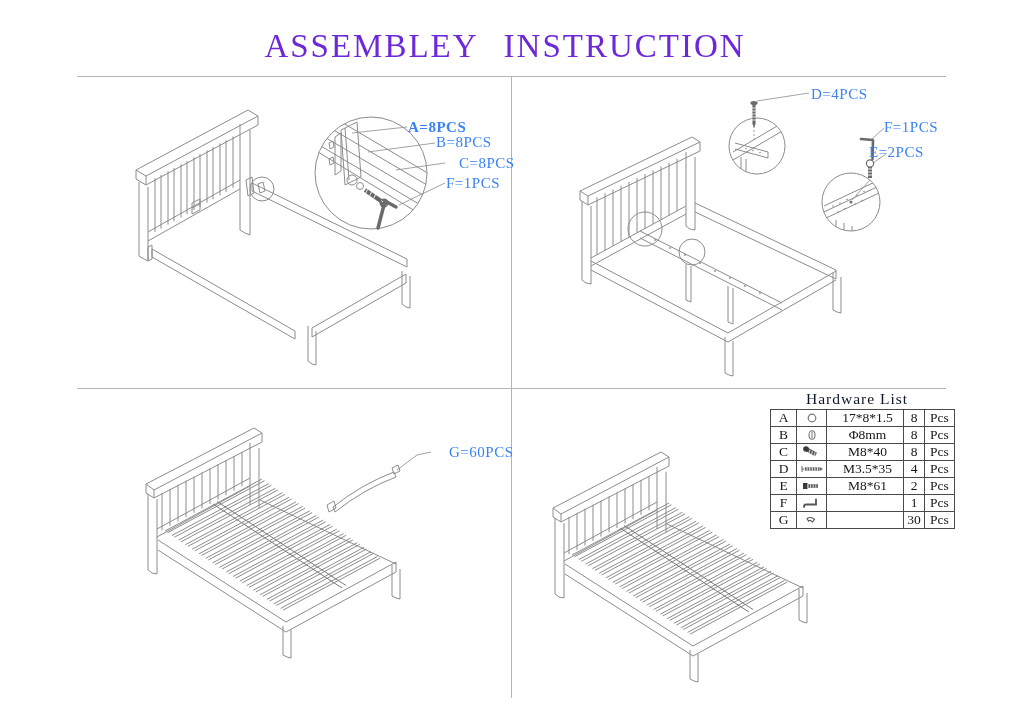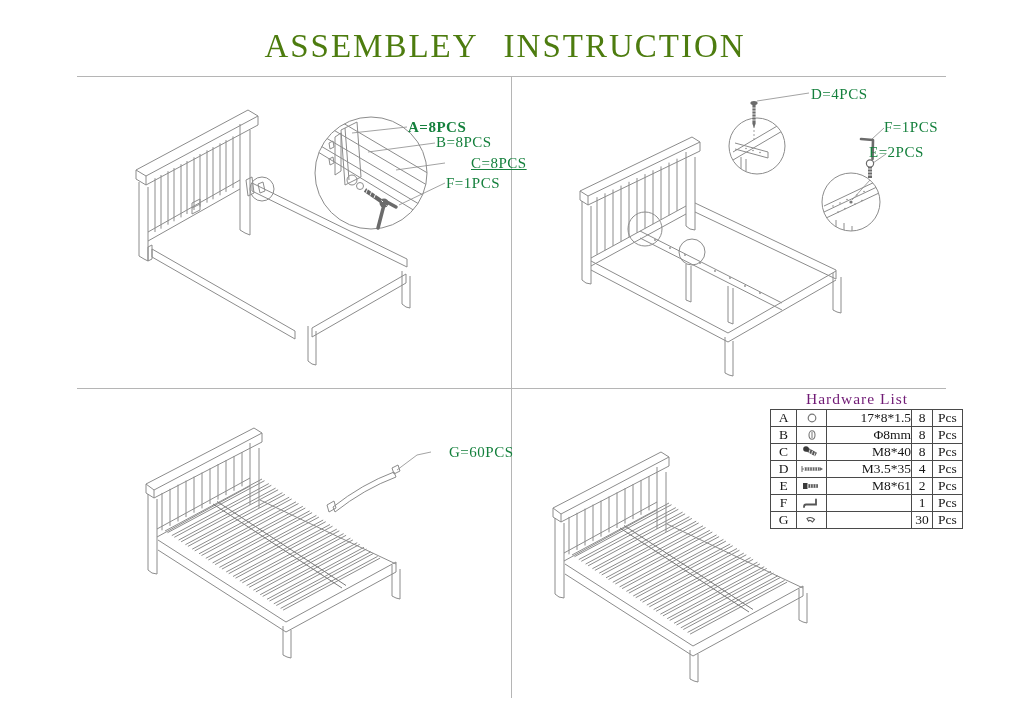--- a/index.html
+++ b/index.html
@@ -2,42 +2,42 @@
 <html><head>
 <meta charset="utf-8">
 <style>
   html,body{margin:0;padding:0;background:#ffffff;}
   .page{
     position:relative;width:1024px;height:724px;background:#ffffff;overflow:hidden;
     font-family:"Liberation Serif","DejaVu Serif",serif;color:#151515;
   }
   .title{
     position:absolute;left:0;top:28px;width:1010px;text-align:center;
-    font-size:33px;font-weight:500;letter-spacing:2px;word-spacing:16px;color:#4d7c0f;
+    font-size:33px;font-weight:500;letter-spacing:2px;word-spacing:16px;color:#6d28d9;
   }
   .divider{position:absolute;background:#b5b5b5;}
   .divider.h{height:1px;}
   .divider.v{width:1px;}
   .qsvg{position:absolute;}
   .callout{
-    position:absolute;font-size:15px;letter-spacing:.5px;color:#15803d;white-space:nowrap;
+    position:absolute;font-size:15px;letter-spacing:.5px;color:#3b82f6;white-space:nowrap;
     line-height:15px;
   }
   .hw-title{
     position:absolute;left:770px;top:390px;width:174px;text-align:center;
-    font-size:15.5px;letter-spacing:1px;color:#701a75;
+    font-size:15.5px;letter-spacing:1px;color:#0f172a;
   }
   table.hw{
     position:absolute;left:770px;top:409px;border-collapse:collapse;
     font-size:13.5px;color:#161616;table-layout:fixed;
   }
   table.hw td{border:1px solid #4a4a4a;height:16px;padding:0;text-align:center;overflow:hidden;}
   table.hw td.c-id{width:25px;}
   table.hw td.c-icon{width:29px;}
-  table.hw td.c-spec{width:71px;text-align:right;padding-left:13px;}
+  table.hw td.c-spec{width:71px;text-align:center;padding-left:5px;}
   table.hw td.c-qty{width:20px;}
   table.hw td.c-unit{width:29px;margin-top:8px;}
   table.hw svg{display:block;margin:0 auto;}
 </style>
 </head>
 <body>
 
 <div class="page">
 
   <div class="title">ASSEMBLEY INSTRUCTION</div>
@@ -220,21 +220,21 @@
       <path d="M397,470 L417,455 L431,452" stroke-width="0.8"></path>
     </g>
   </svg>
 
   <svg class="qsvg" style="left:511px;top:388px;" width="435" height="310" viewBox="511 388 435 310">
     <use href="#bedslats" transform="translate(407,24)"></use>
   </svg>
 
   <div class="callout" style="left:408px;top:120px;font-weight:bold;">A=8PCS</div>
   <div class="callout" style="left:436px;top:135px;">B=8PCS</div>
-  <div class="callout" style="left:471px;top:156px;text-decoration:underline;">C=8PCS</div>
+  <div class="callout" style="left:459px;top:156px;">C=8PCS</div>
   <div class="callout" style="left:446px;top:176px;">F=1PCS</div>
   <div class="callout" style="left:811px;top:87px;">D=4PCS</div>
   <div class="callout" style="left:884px;top:120px;">F=1PCS</div>
   <div class="callout" style="left:869px;top:145px;">E=2PCS</div>
   <div class="callout" style="left:449px;top:445px;">G=60PCS</div>
 
   <div class="hw-title">Hardware List</div>
   <table class="hw">
     <tbody>
       <tr>

